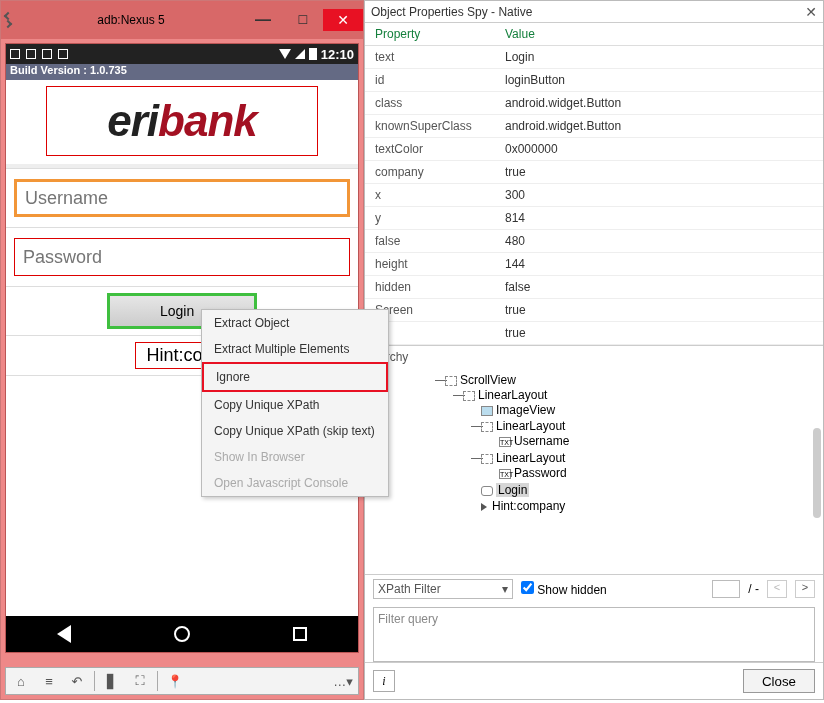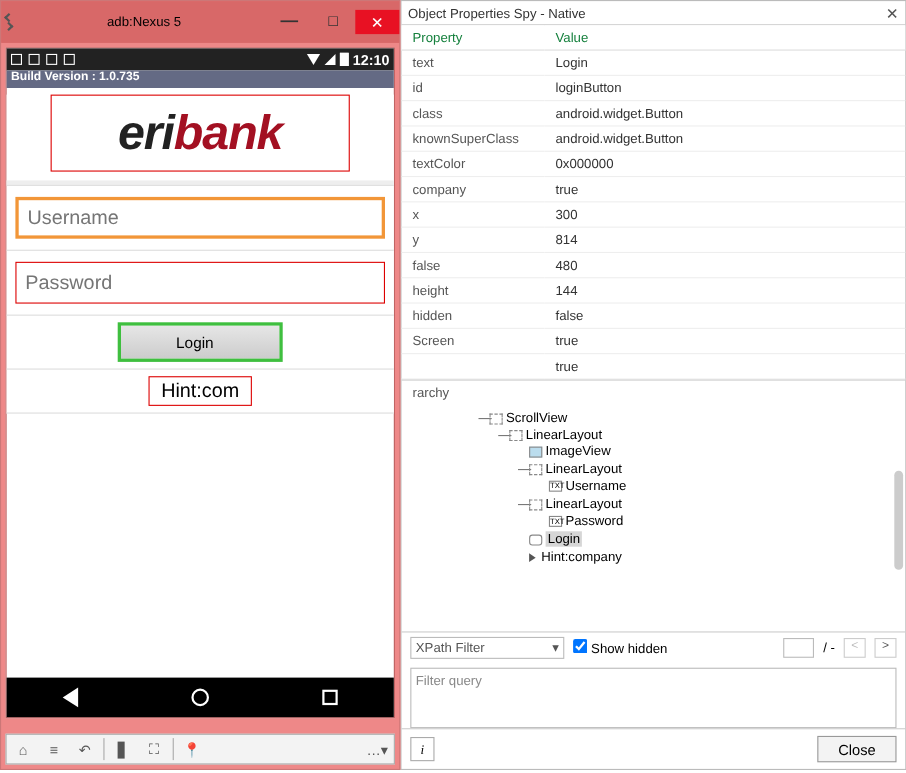--- a/index.html
+++ b/index.html
@@ -167,20 +167,29 @@
     <div class="tbtn">↶</div>
     <div class="sep"></div>
     <div class="tbtn">▋</div>
     <div class="tbtn">⛶</div>
     <div class="sep"></div>
     <div class="tbtn" style="color:#06c">📍</div>
     <div style="flex:1"></div>
     <div class="tbtn">…▾</div>
   </div>
 
+  <div class="ctxmenu">
+    <div class="item">Extract Object</div>
+    <div class="item">Extract Multiple Elements</div>
+    <div class="item ignore">Ignore</div>
+    <div class="item">Copy Unique XPath</div>
+    <div class="item">Copy Unique XPath (skip text)</div>
+    <div class="item disabled">Show In Browser</div>
+    <div class="item disabled">Open Javascript Console</div>
+  </div>
 </div>
 
 <div class="inspector">
   <div class="insp-title">
     <div class="t">Object Properties Spy - Native</div>
     <div class="x">✕</div>
   </div>
 
   <div class="prop-table">
     <table>

